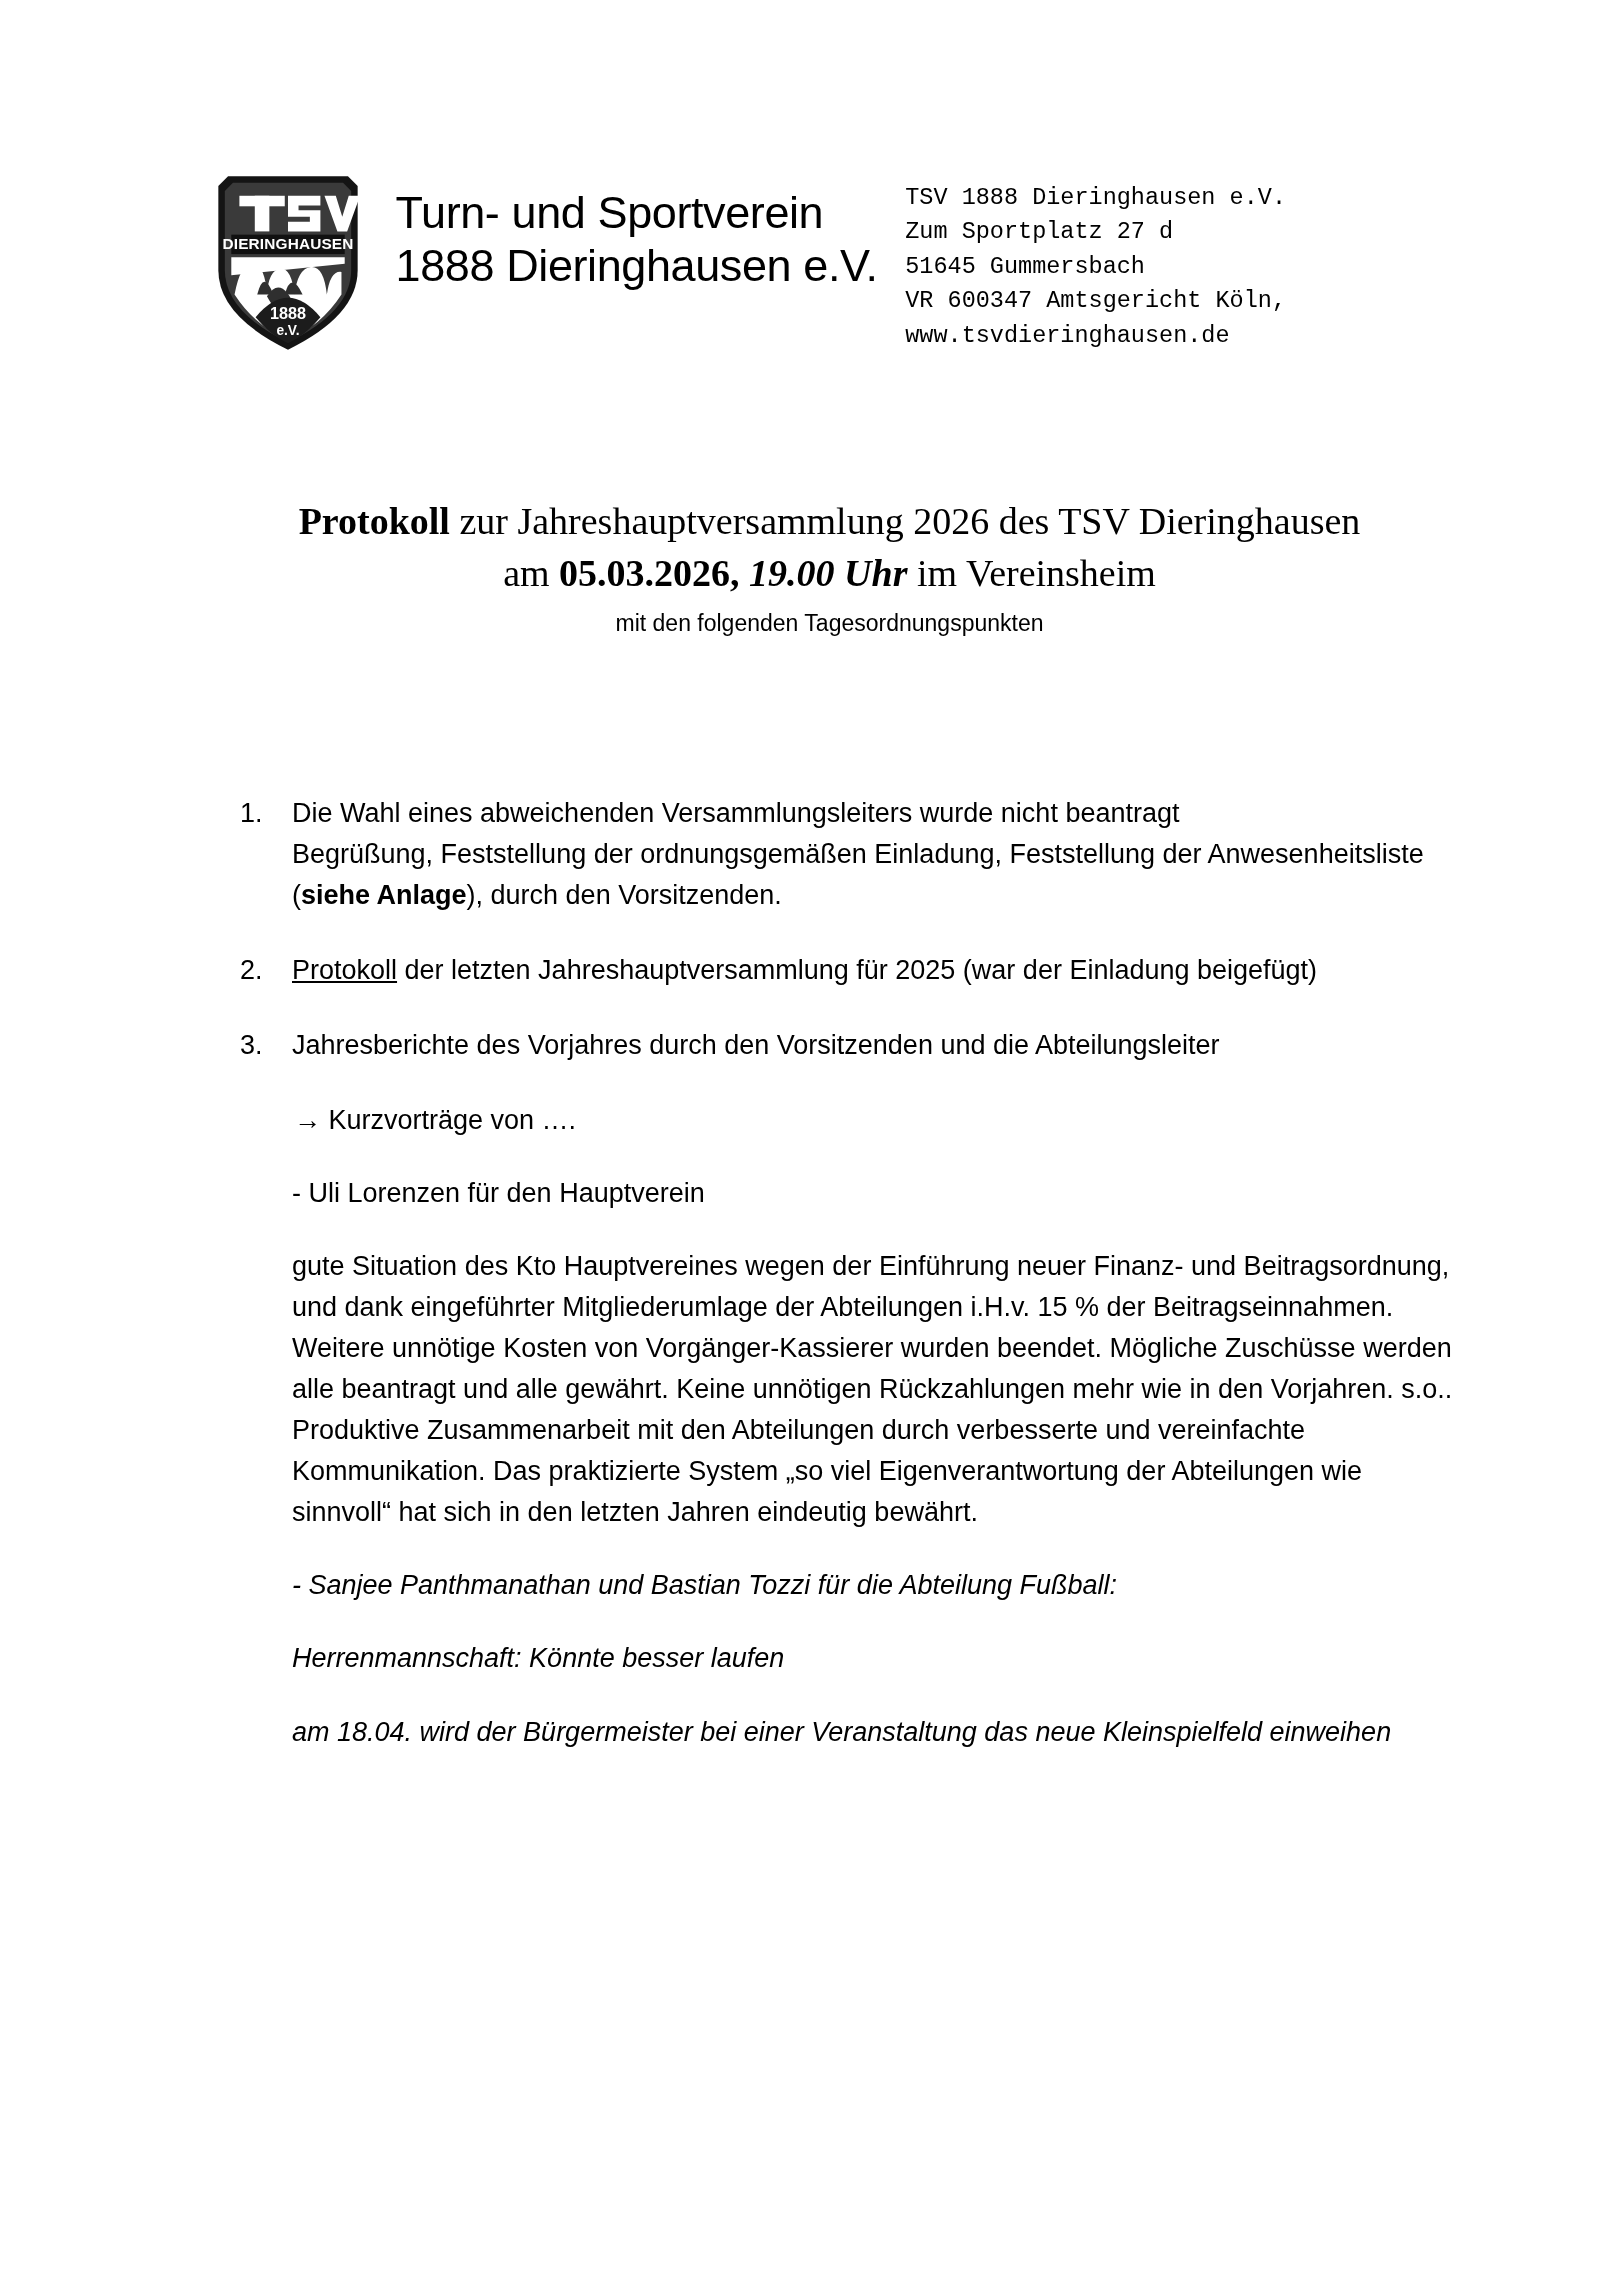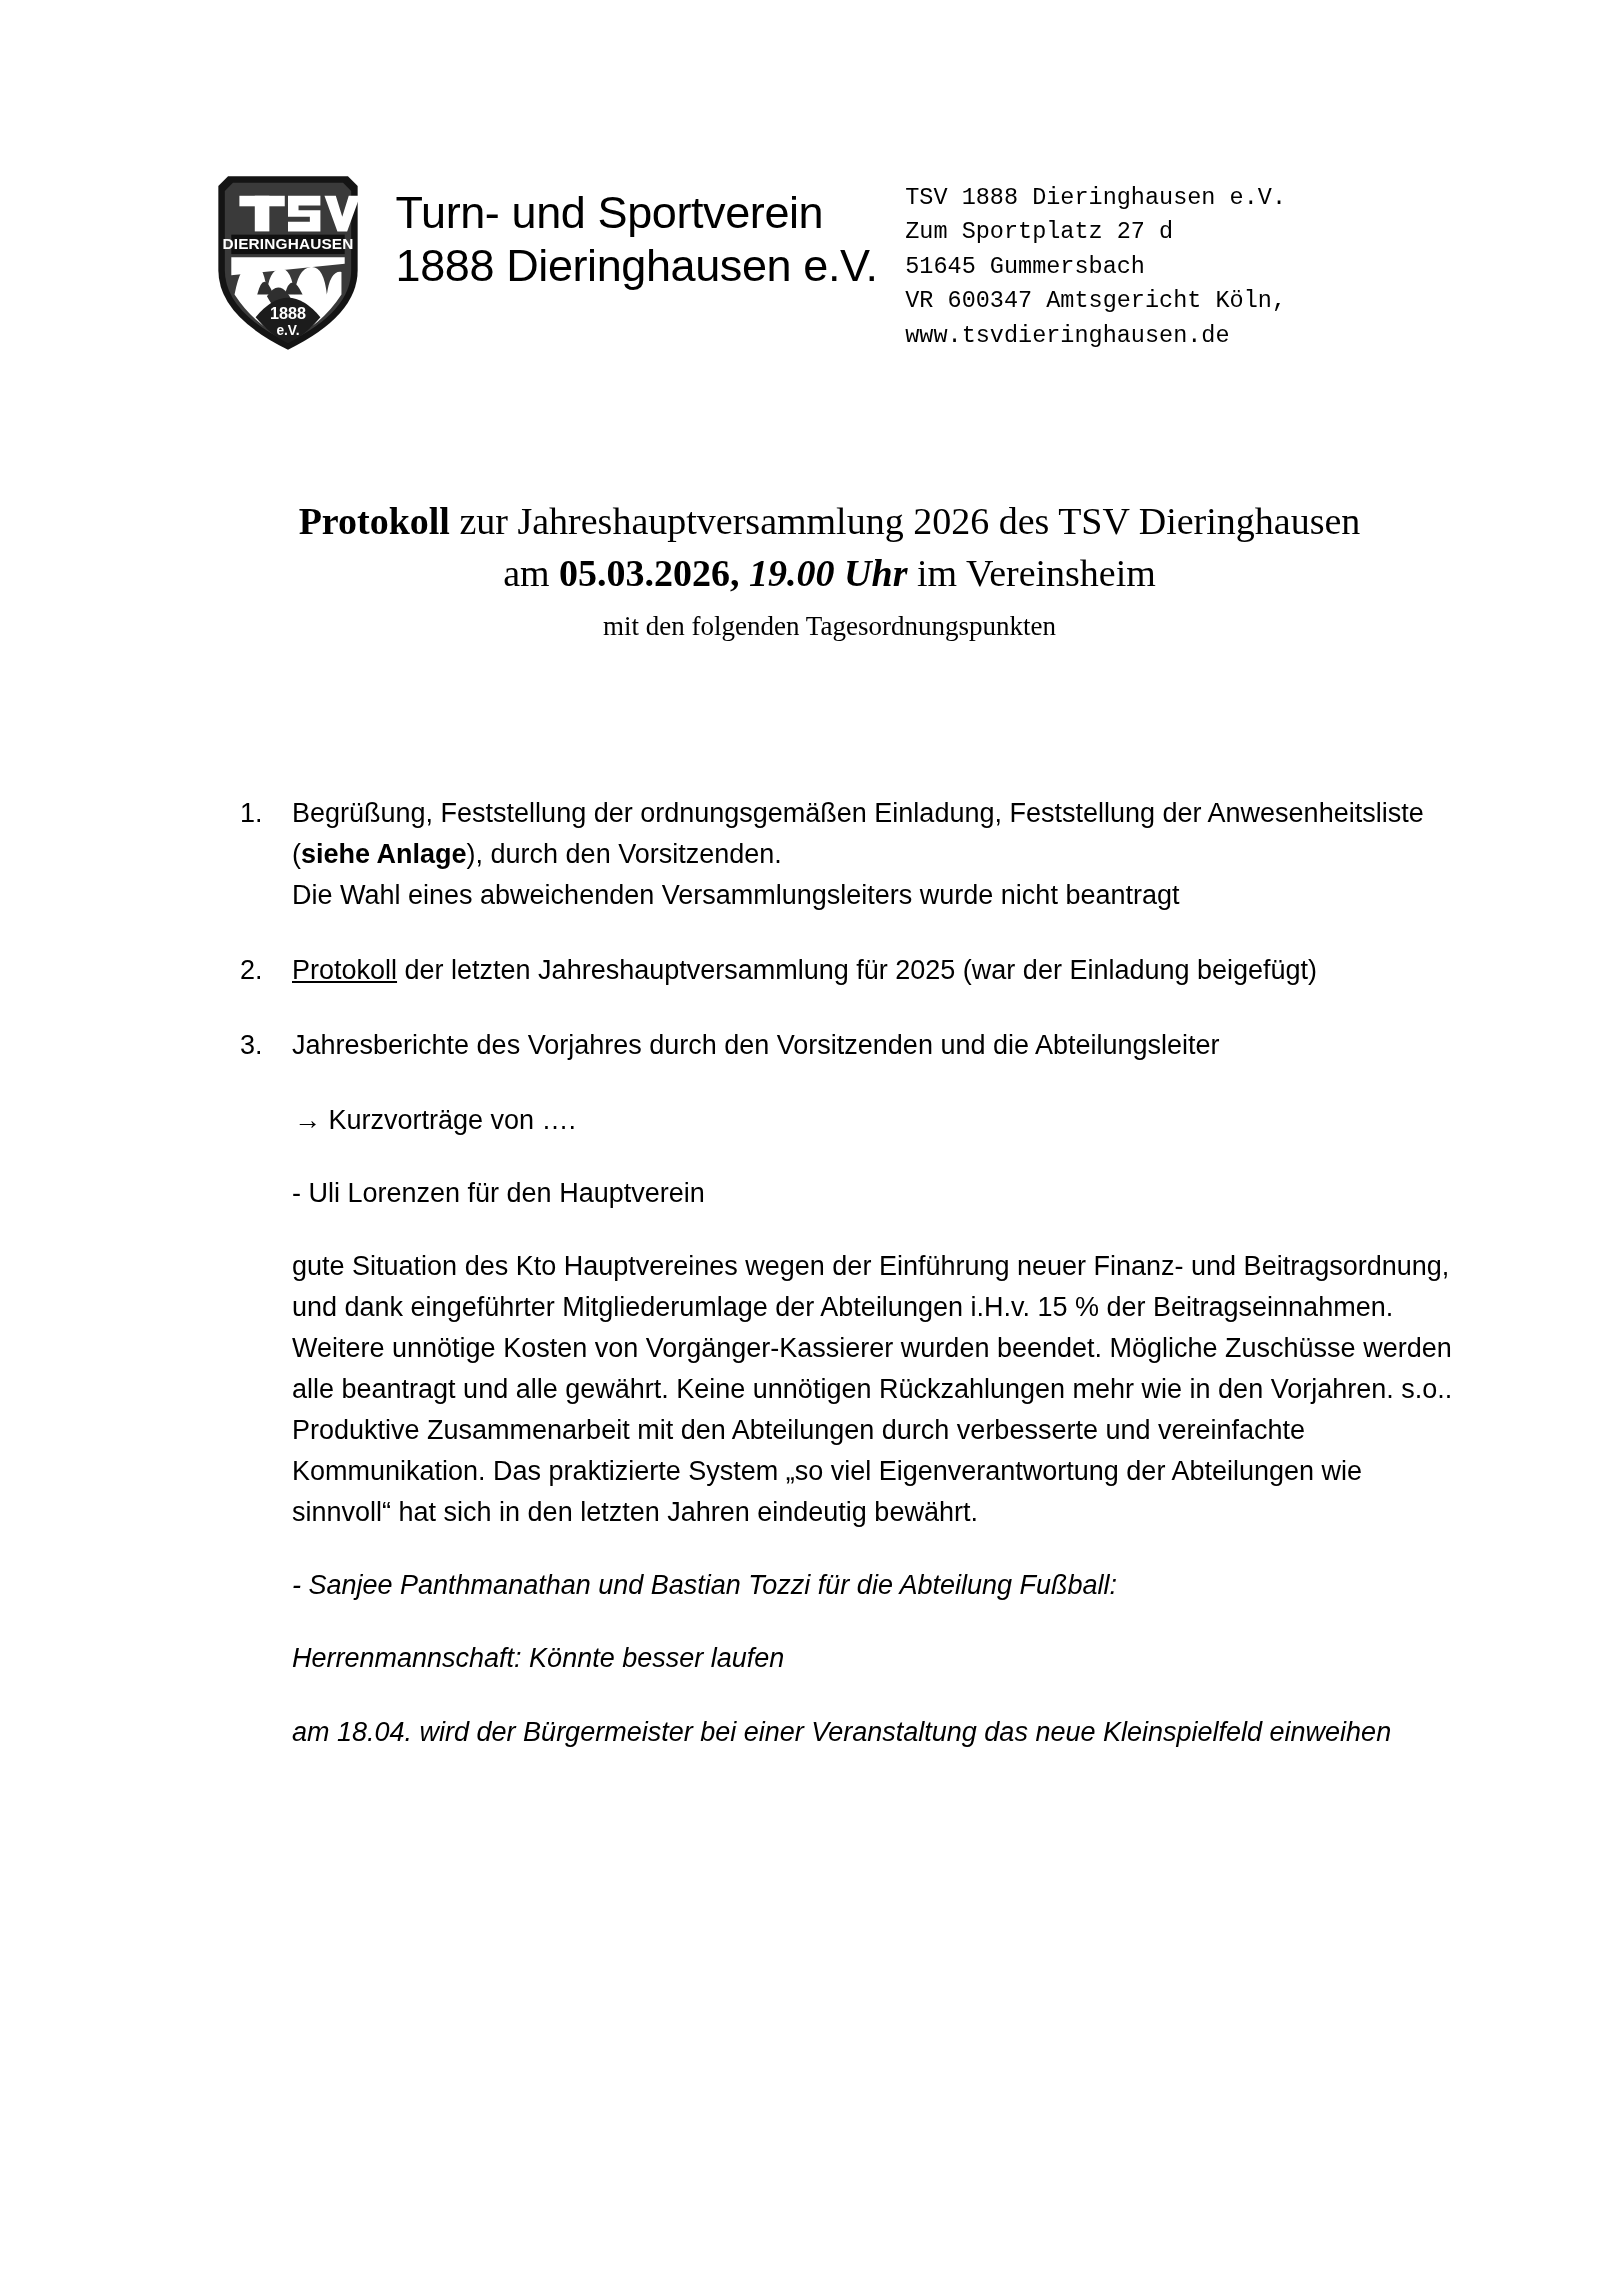--- a/index.html
+++ b/index.html
@@ -67,22 +67,22 @@
   .title-line {
     font-size: 38px;
     line-height: 1.36;
     white-space: nowrap;
   }
   .title-line b { font-weight: bold; }
   .title-line .bi { font-weight: bold; font-style: italic; }
 
   .subtitle {
     margin-top: 9.7px;
-    font-family: Liberation Serif, serif;
-    font-size: 27px;
+    font-family: Liberation Sans, sans-serif;
+    font-size: 23px;
     line-height: 1.3;
   }
 
   
   .agenda {
     position: absolute;
     left: 0;
     top: 793px;
     width: 1622px;
     font-family: "Liberation Sans", sans-serif;
@@ -173,22 +173,22 @@
   <div class="title-block">
     <div class="title-line"><b>Protokoll</b><span> zur Jahreshauptversammlung 2026 des TSV Dieringhausen</span></div>
     <div class="title-line"><span>am </span><b>05.03.2026,</b><span class="bi"> 19.00 Uhr</span><span> im Vereinsheim</span></div>
     <div class="subtitle">mit den folgenden Tagesordnungspunkten</div>
   </div>
 
   <div class="agenda">
 
     <div class="item">
       <span class="num">1.</span>
+      <p>Die Wahl eines abweichenden Versammlungsleiters wurde nicht beantragt</p>
       <p><span>Begrüßung, Feststellung der ordnungsgemäßen Einladung, Feststellung der Anwesenheitsliste (</span><b>siehe Anlage</b><span>), durch den Vorsitzenden.</span></p>
-      <p>Die Wahl eines abweichenden Versammlungsleiters wurde nicht beantragt</p>
     </div>
 
     <div class="item">
       <span class="num">2.</span>
       <p><u>Protokoll</u><span> der letzten Jahreshauptversammlung für 2025 (war der Einladung beigefügt)</span></p>
     </div>
 
     <div class="item">
       <span class="num">3.</span>
       <p>Jahresberichte des Vorjahres durch den Vorsitzenden und die Abteilungsleiter</p>

